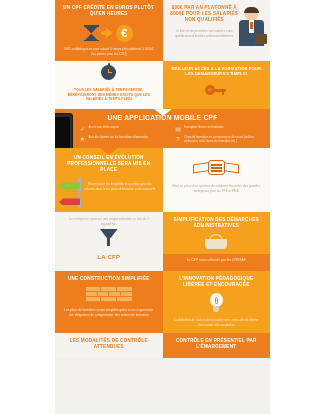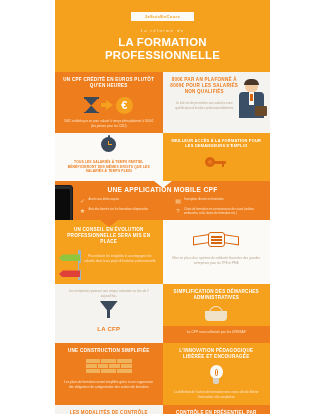--- a/index.html
+++ b/index.html
@@ -123,30 +123,20 @@
 
   .notch{ position:absolute; left:50%; transform:translateX(-50%); width:0;height:0;
           border-left:9px solid transparent;border-right:9px solid transparent; }
 </style>
 </head>
 <body>
 
 <div class="page">
   <div class="sheet">
 
-    <div class="header">
-      <div class="logo-box">
-        <div class="logo-text">JeSuisEnCours</div>
-      </div>
-      <div class="kicker">La réforme de</div>
-      <div class="h-title">
-        <div>LA FORMATION</div>
-        <div>PROFESSIONNELLE</div>
-      </div>
-    </div>
 
     <div class="row">
       <div class="col or">
         <div class="cap on-or">UN CPF CRÉDITÉ EN EUROS PLUTÔT QU'EN HEURES</div>
         <div class="art" style="gap:3px;">
           <div class="hourglass">
             <div class="hg-line" style="top:0;"></div>
               <div class="hg-line" style="bottom:0;"></div>
           </div>
           <div style="display:flex;align-items:center;">

